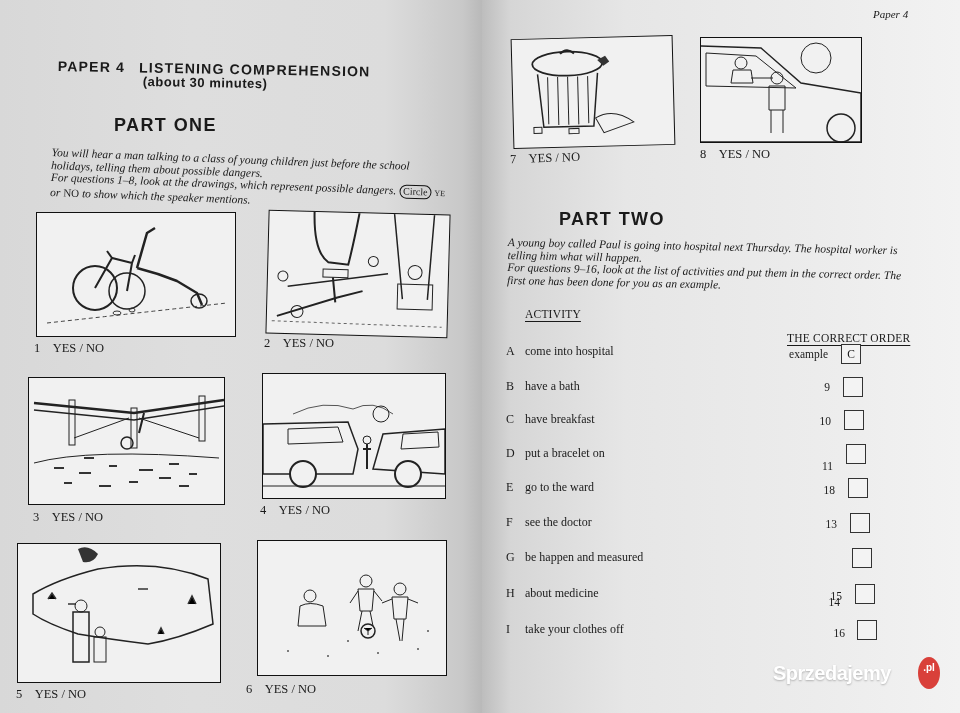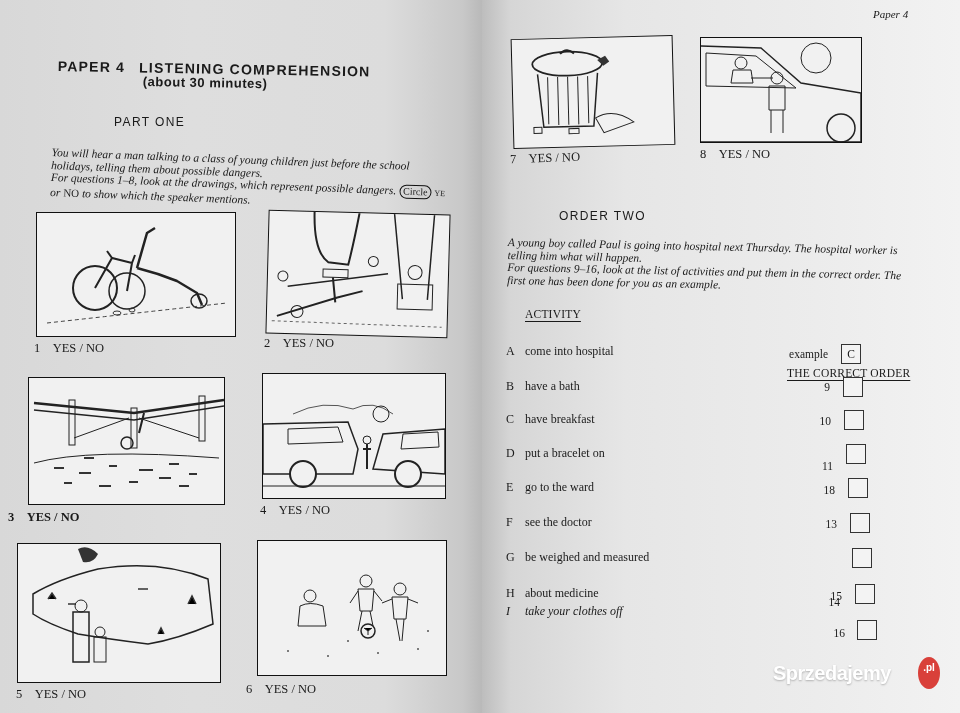--- a/index.html
+++ b/index.html
@@ -21,22 +21,22 @@
   .title-main {
     left:58px; top:58px; font-family:"Liberation Sans","DejaVu Sans",sans-serif;
     font-weight:bold; font-size:14px; letter-spacing:1.2px; transform:rotate(1deg); transform-origin:left top;
   }
   .title-main .gap { display:inline-block; width:14px; }
   .title-sub {
     left:143px; top:74px; font-family:"Liberation Sans","DejaVu Sans",sans-serif;
     font-weight:bold; font-size:13px; letter-spacing:.5px; transform:rotate(1deg); transform-origin:left top;
   }
   .part-heading {
-    font-family:"Liberation Sans","DejaVu Sans",sans-serif; font-weight:normal;
-    font-size:12px; letter-spacing:1.4px;
+    font-family:"Liberation Sans","DejaVu Sans",sans-serif; font-weight:bold;
+    font-size:18px; letter-spacing:1.4px;
   }
   .intro {
     font-style:italic; font-size:11.5px; line-height:12.5px; white-space:nowrap;
     transform-origin:left top;
   }
   .intro .sc { font-style:normal; font-variant:small-caps; font-size:11px; }
   .circle-word {
     display:inline-block; border:1.3px solid #111; border-radius:9px; padding:0 3px;
     font-style:normal; font-size:10px; line-height:12px;
   }
@@ -135,21 +135,21 @@
       <rect x="170" y="18" width="6" height="45" fill="none" stroke="#222"></rect>
       <path d="M45 60 L100 40 M110 40 L170 60" stroke="#222"></path>
       <circle cx="98" cy="65" r="6" fill="none" stroke="#222" stroke-width="1.5"></circle>
       <path d="M110 55 L115 35" stroke="#222" stroke-width="2"></path>
       <path d="M5 85 Q60 70 190 80" stroke="#222" fill="none"></path>
       <g stroke="#333" stroke-width="2">
         <path d="M25 90 h10 M50 95 h12 M80 88 h8 M110 92 h14 M140 86 h10 M35 105 h8 M70 108 h12 M100 104 h9 M130 100 h12 M160 96 h8 M55 80 h10 M150 108 h10"></path>
       </g>
     </svg>
   </div>
-  <div class="caption" style="left:8px;top:510px;font-weight:bold;">
+  <div class="caption" style="left:33px;top:510px;">
     <span class="num">3</span>
     <span>YES / NO</span>
   </div>
 
   <div class="picture" style="left:262px;top:373px;width:182px;height:124px;">
     <svg viewBox="0 0 182 124">
       <path d="M30 40 Q60 25 90 35 Q110 25 130 40" stroke="#555" fill="none"></path>
       <path d="M0 50 L85 48 L95 75 L90 100 L0 100 Z" fill="none" stroke="#222" stroke-width="1.5"></path>
       <path d="M25 55 L75 53 L80 68 L25 70 Z" fill="none" stroke="#222"></path>
       <circle cx="40" cy="100" r="13" fill="#f1f1f1" stroke="#222" stroke-width="2"></circle>
@@ -244,31 +244,31 @@
     <circle cx="76" cy="40" r="6" fill="none" stroke="#222"></circle>
     <path d="M68 48 L84 48 L84 72 L68 72 Z M70 72 L70 95 M82 72 L82 95" stroke="#222" fill="none"></path>
     <circle cx="140" cy="90" r="14" fill="none" stroke="#222" stroke-width="1.5"></circle>
   </svg>
 </div>
 <div class="caption" style="left:700px;top:147px;">
   <span class="num">8</span>
   <span>YES / NO</span>
 </div>
 
-<div class="abs part-heading" style="left:559px;top:209px;">ORDER TWO</div>
+<div class="abs part-heading" style="left:559px;top:209px;">PART TWO</div>
 
 <div class="abs intro" style="left:508px;top:236px;transform:rotate(1.2deg);">
   <div>A young boy called Paul is going into hospital next Thursday. The hospital worker is</div>
   <div>telling him what will happen.</div>
   <div>For questions 9–16, look at the list of activities and put them in the correct order. The</div>
   <div>first one has been done for you as an example.</div>
 </div>
 
 <div class="abs col-head" style="left:525px;top:308px;">ACTIVITY</div>
-<div class="abs col-head" style="left:787px;top:332px;margin-top:35px;">THE CORRECT ORDER</div>
+<div class="abs col-head" style="left:787px;top:332px;">THE CORRECT ORDER</div>
 
 <div class="act-row" style="left:506px;top:344px;"><span class="letter">A</span><span>come into hospital</span></div>
 <div class="order-label" style="left:768px;top:348px;">example</div>
 <div class="answer-box" style="left:841px;top:344px;">C</div>
 
 <div class="act-row" style="left:506px;top:379px;"><span class="letter">B</span><span>have a bath</span></div>
 <div class="order-label" style="left:770px;top:381px;">9</div>
 <div class="answer-box" style="left:843px;top:377px;"></div>
 
 <div class="act-row" style="left:506px;top:412px;"><span class="letter">C</span><span>have breakfast</span></div>
@@ -280,26 +280,26 @@
 <div class="answer-box" style="left:846px;top:444px;"></div>
 
 <div class="act-row" style="left:506px;top:480px;"><span class="letter">E</span><span>go to the ward</span></div>
 <div class="order-label" style="left:775px;top:484px;">18</div>
 <div class="answer-box" style="left:848px;top:478px;"></div>
 
 <div class="act-row" style="left:506px;top:515px;"><span class="letter">F</span><span>see the doctor</span></div>
 <div class="order-label" style="left:777px;top:518px;">13</div>
 <div class="answer-box" style="left:850px;top:513px;"></div>
 
-<div class="act-row" style="left:506px;top:550px;"><span class="letter">G</span><span>be weighed and measured</span></div>
+<div class="act-row" style="left:506px;top:550px;"><span class="letter">G</span><span>be happen and measured</span></div>
 <div class="order-label" style="left:780px;top:554px;margin-top:42px;">14</div>
 <div class="answer-box" style="left:852px;top:548px;"></div>
 
 <div class="act-row" style="left:506px;top:586px;"><span class="letter">H</span><span>about medicine</span></div>
 <div class="order-label" style="left:782px;top:590px;">15</div>
 <div class="answer-box" style="left:855px;top:584px;"></div>
 
-<div class="act-row" style="left:506px;top:604px;font-style:italic;"><span class="letter">I</span><span>take your clothes off</span></div>
+<div class="act-row" style="left:506px;top:622px;"><span class="letter">I</span><span>take your clothes off</span></div>
 <div class="order-label" style="left:785px;top:627px;">16</div>
 <div class="answer-box" style="left:857px;top:620px;"></div>
 
 <div class="abs watermark">Sprzedajemy</div>
 <div class="wm-badge">.pl</div>
 
 </body></html>

